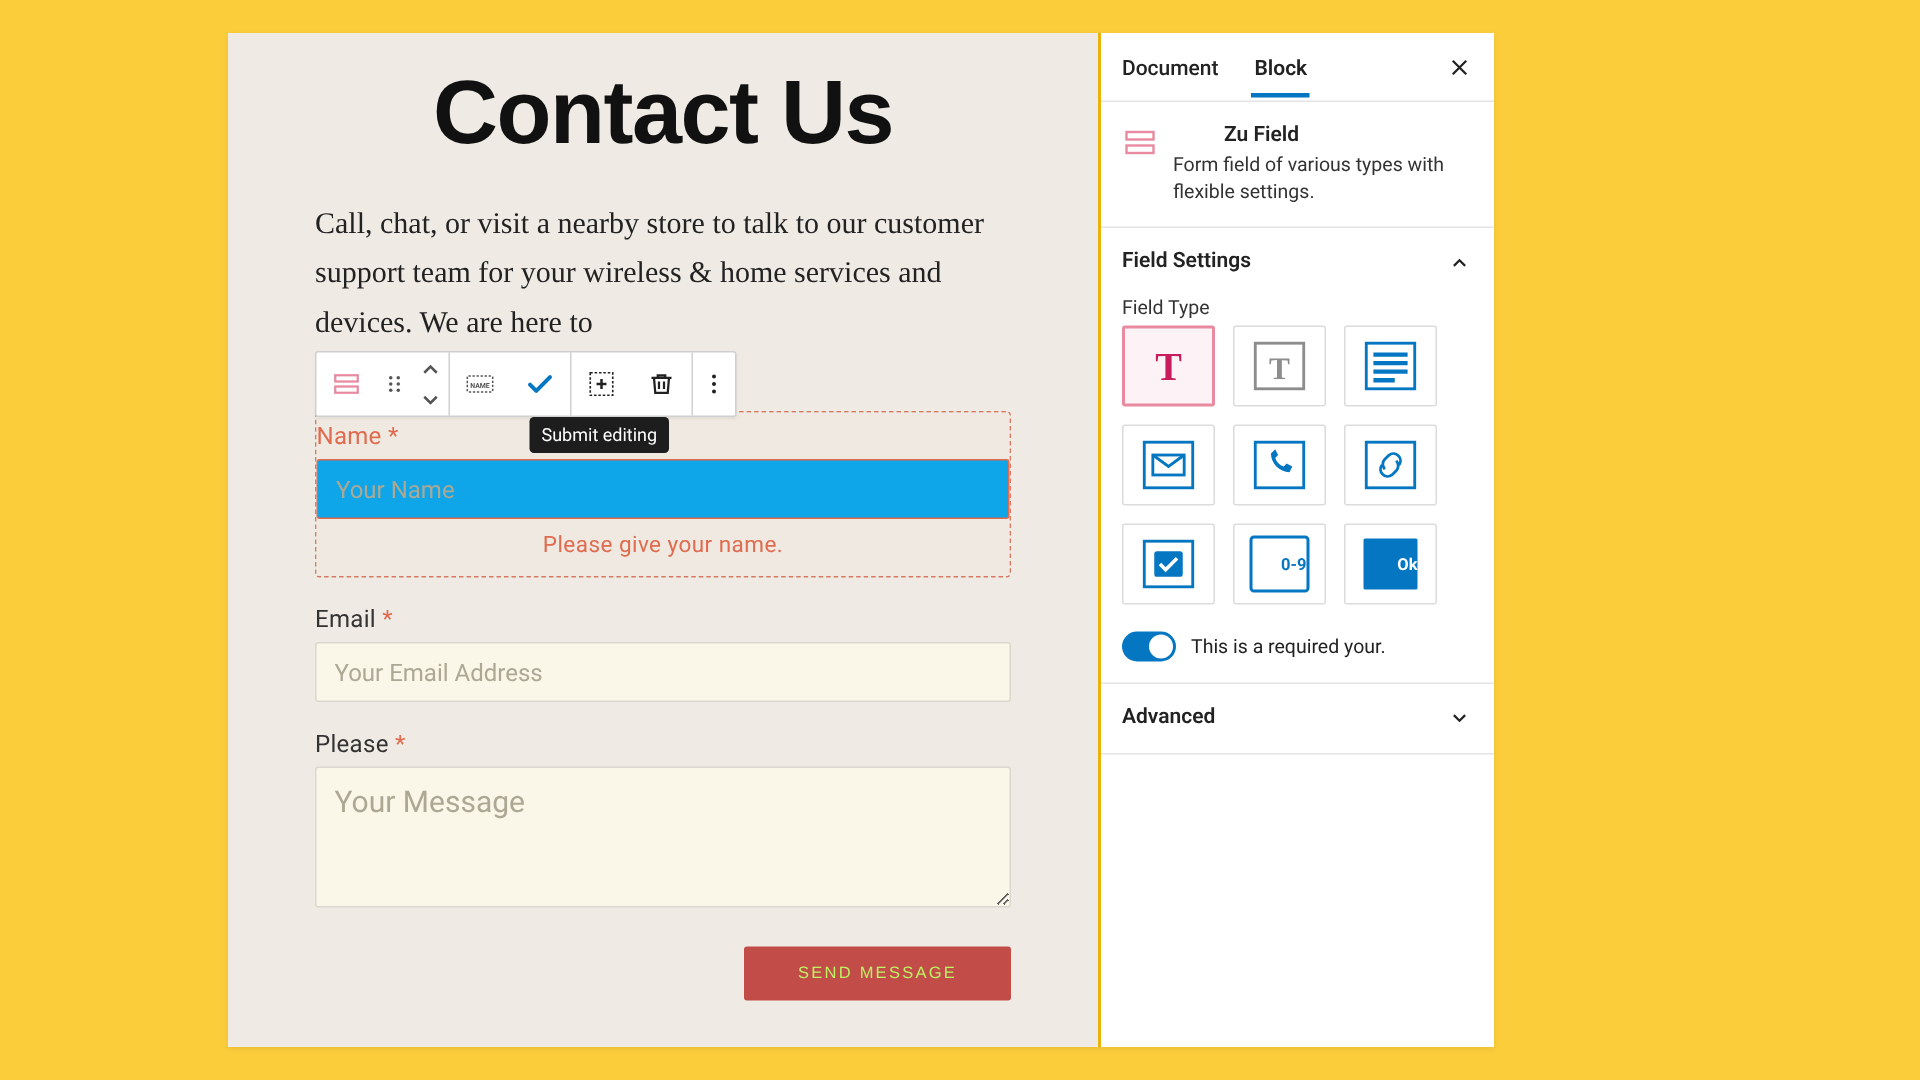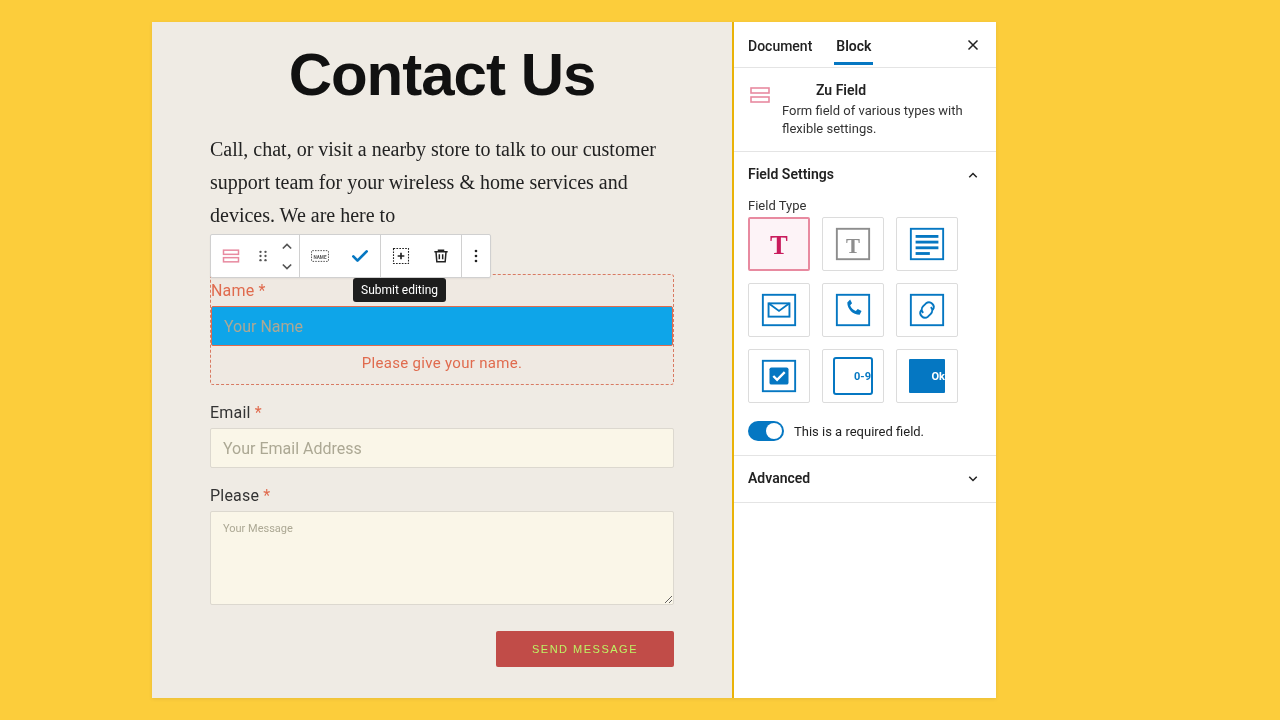--- a/index.html
+++ b/index.html
@@ -105,21 +105,21 @@
   .sel-block .field-input {
     border: 1.5px solid #e06b4e;
     background: #0ea5e9;
   }
   .field-textarea {
     width: 100%;
     height: 94px;
     border: 1px solid #dcd8cf;
     background: #faf6e8;
     padding: 10px 12px;
-    font-size: 11px;
+    font-size: 20px;
     border-radius: 2px;
     resize: both;
     font-family: inherit;
   }
   .err { color: #e06b4e; font-size: 15px; margin-top: 8px; letter-spacing: 0.3px; text-align: center; }
   .group { margin-top: 18px; }
   .group .label { margin-bottom: 6px; }
   .submit-row { margin-top: 22px; display: flex; justify-content: flex-end; }
   .submit {
     background: #c14c48;
@@ -389,21 +389,21 @@
         </div>
         <div class="type-btn">
           <div class="inner-box inner-fill">
               <span>Ok</span>
             </div>
         </div>
       </div>
 
       <div class="toggle-row">
         <div class="toggle"></div>
-        <div class="toggle-label">This is a required field.</div>
+        <div class="toggle-label">This is a required your.</div>
       </div>
     </div>
 
     <div class="panel" style="border-bottom:1px solid #e4e4e4;">
       <div class="panel-row">
         <div class="panel-title">Advanced</div>
         <svg class="chev" viewBox="0 0 24 24">
             <path d="M7 9l5 5 5-5" stroke="#222" stroke-width="2" fill="none"></path>
           </svg>
       </div>

